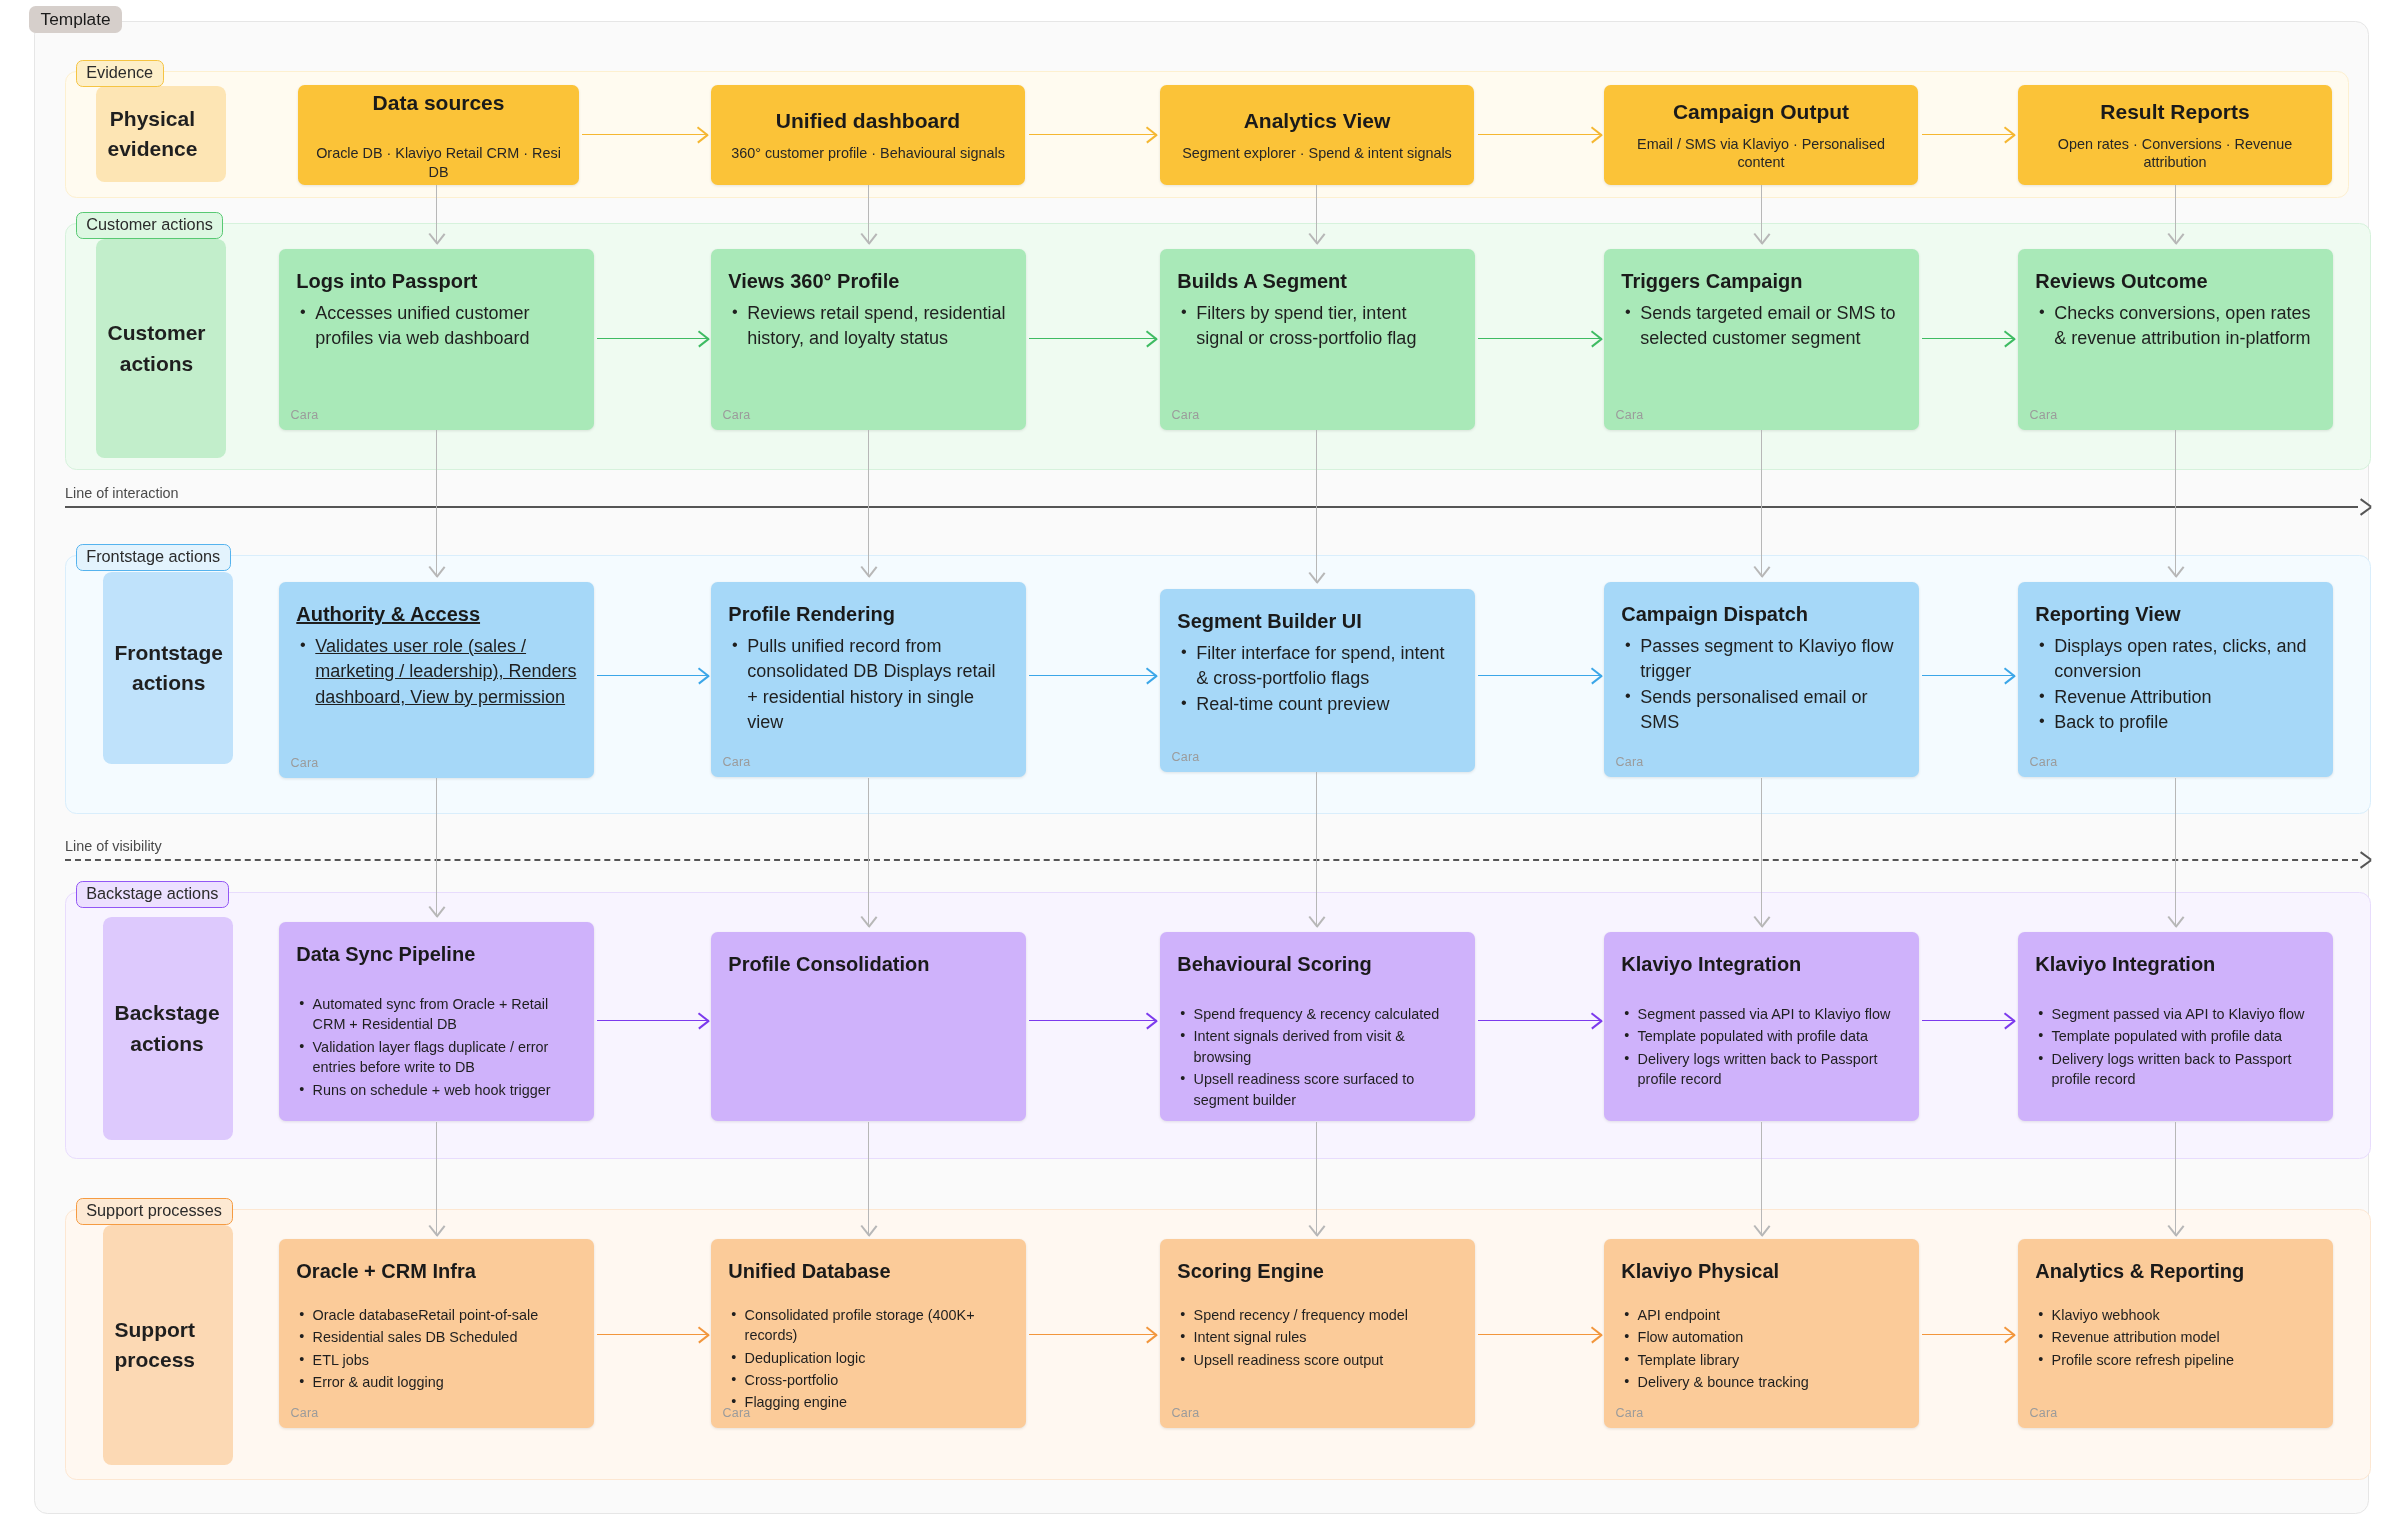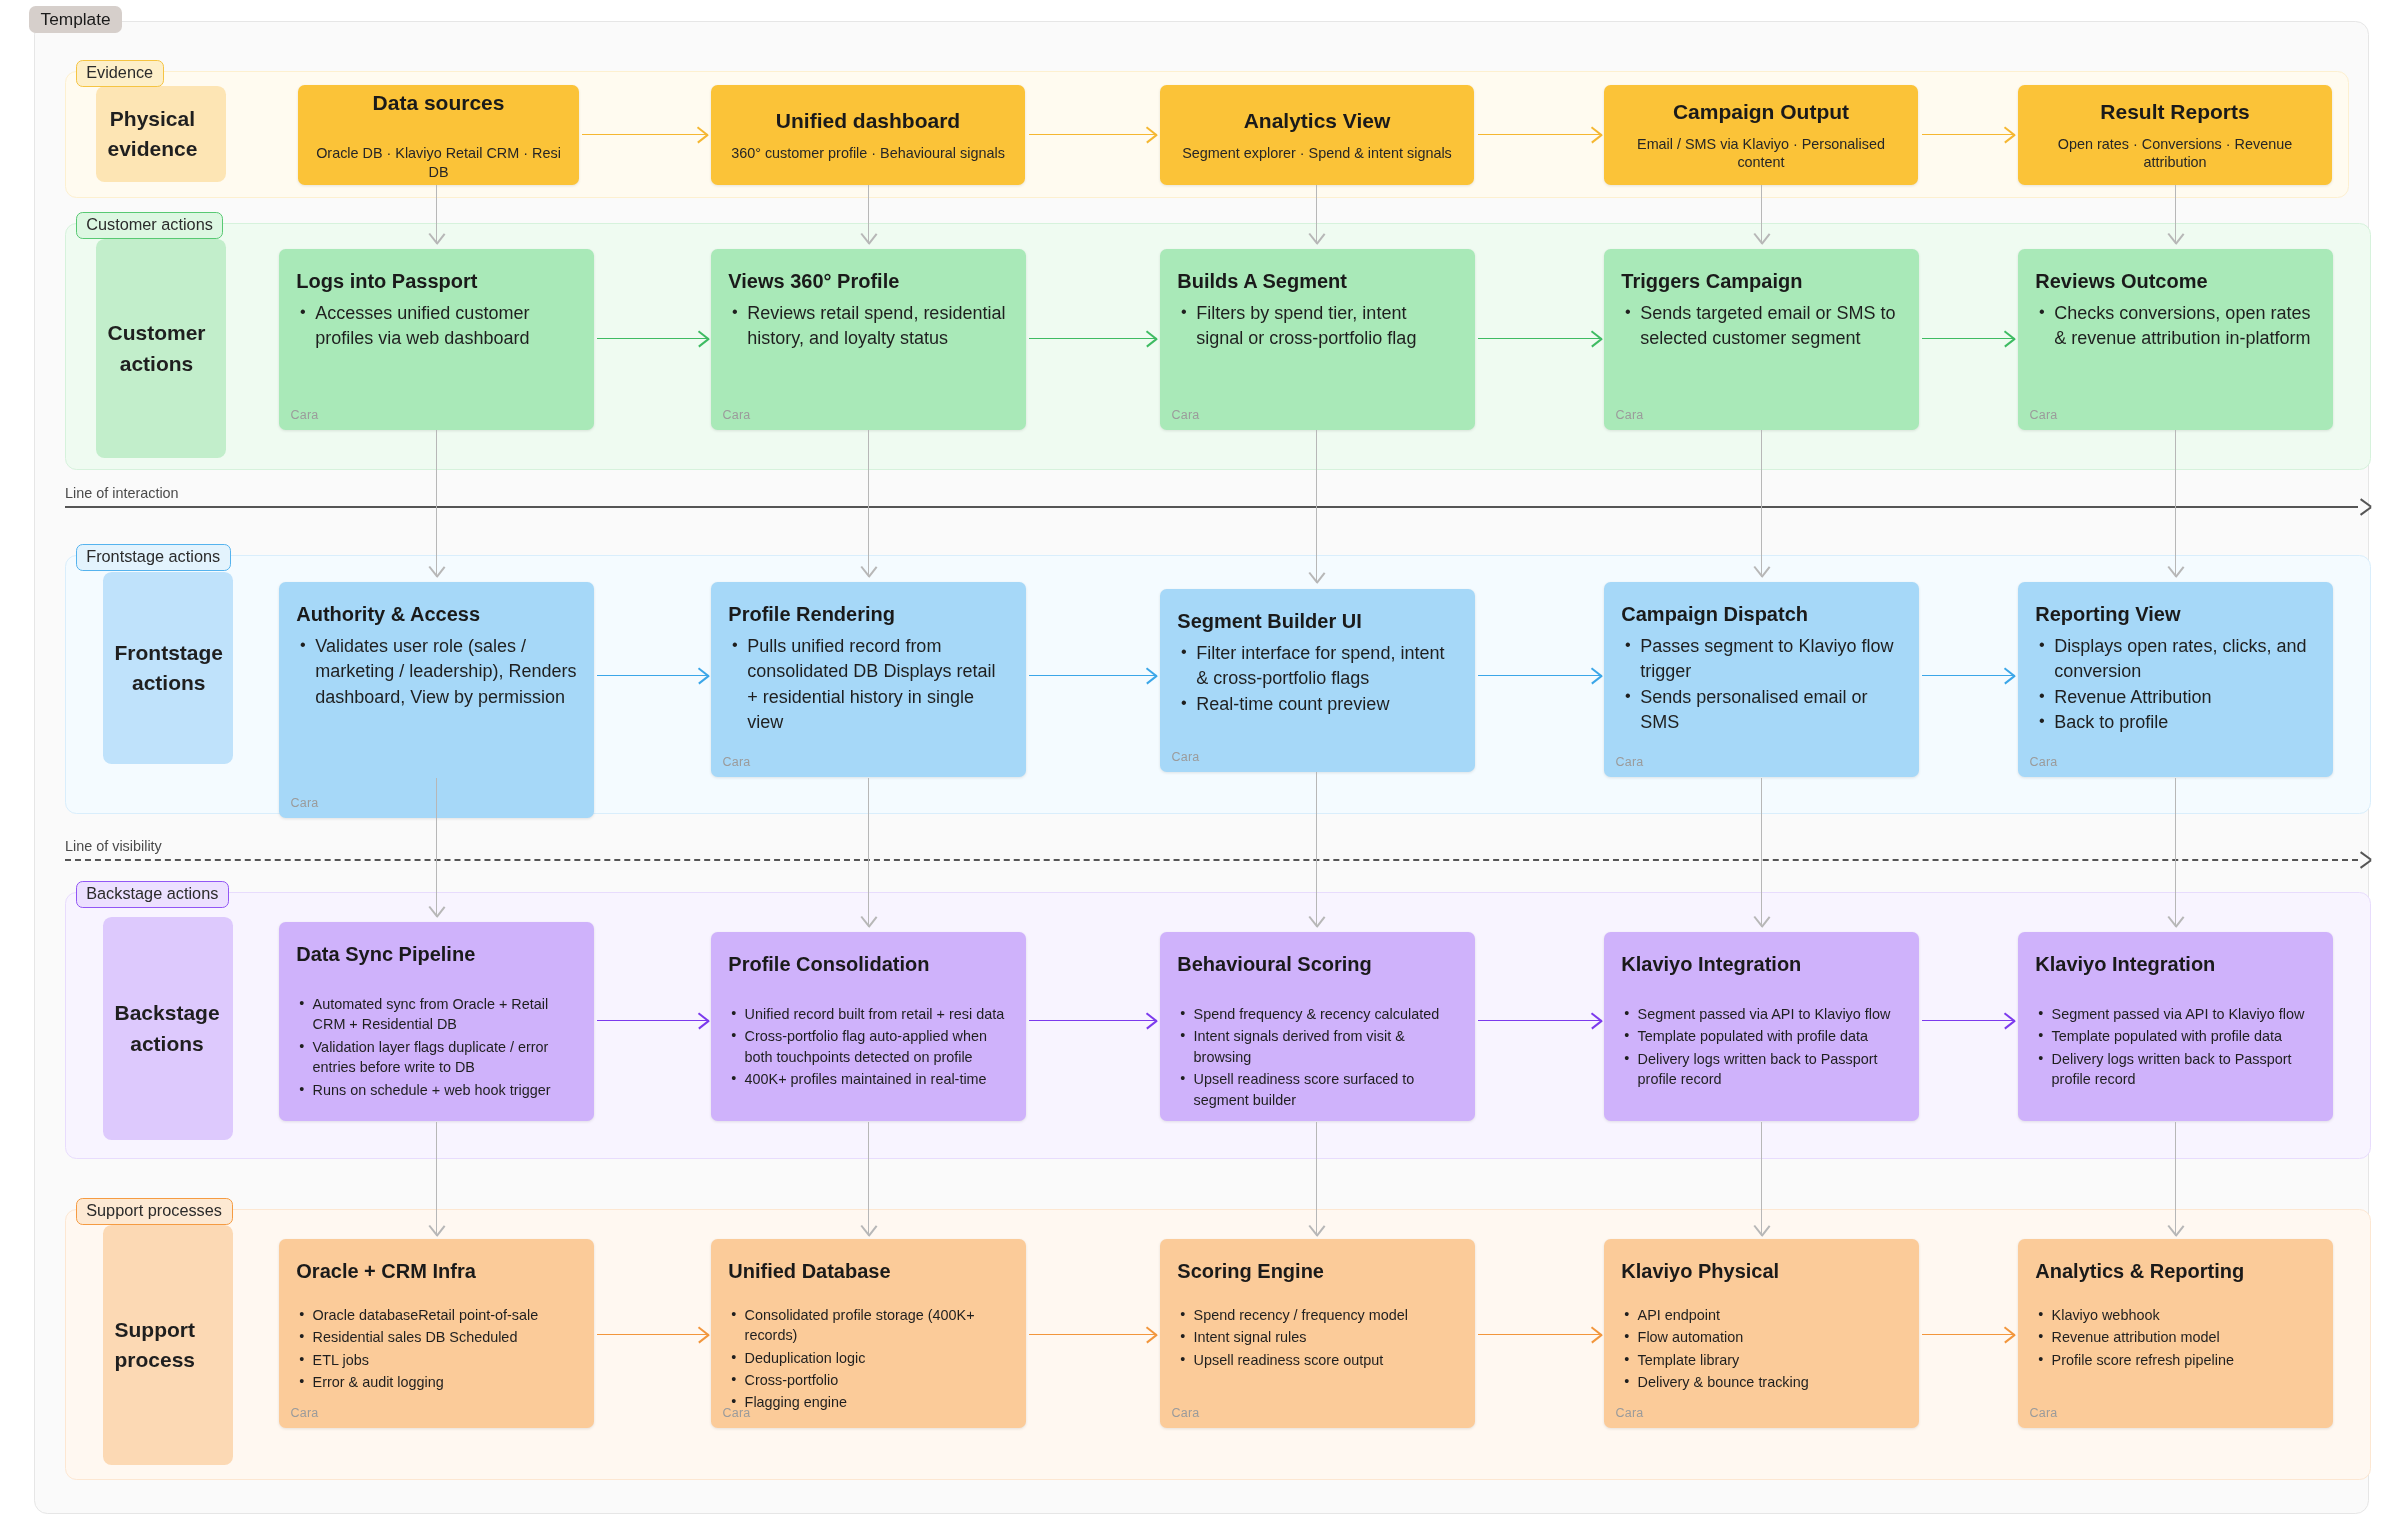--- a/index.html
+++ b/index.html
@@ -358,21 +358,21 @@
 <div class="band band-frontstage" style="left:65px; top:555px; width:2306px; height:259px;">
   <div class="band-label">Frontstage actions</div>
 </div>
 <div class="role-tile role-frontstage" style="left:103px; top:572px; width:130px; height:192px;">
   <div>
     <div>Frontstage</div>
     <div>actions</div>
   </div>
 </div>
 
-<div class="card card-fs" style="left:279px; top:582px; width:315px; height:236px;">
+<div class="card card-fs" style="left:279px; top:582px; width:315px; height:196px;text-decoration:underline;">
   <div class="card-title">Authority &amp; Access</div>
   <ul>
       <li>Validates user role (sales / marketing / leadership), Renders dashboard, View by permission</li>
     </ul>
   <div class="card-footer">Cara</div>
 </div>
 <div class="card card-fs" style="left:711px; top:582px; width:315px; height:195px;">
   <div class="card-title">Profile Rendering</div>
   <ul>
       <li>Pulls unified record from consolidated DB Displays retail + residential history in single view</li>
@@ -462,25 +462,20 @@
 <div class="card card-bs" style="left:279px; top:922px; width:315px; height:199px;">
   <div class="card-title">Data Sync Pipeline</div>
   <ul>
     <li>Automated sync from Oracle + Retail CRM + Residential DB</li>
     <li>Validation layer flags duplicate / error entries before write to DB</li>
     <li>Runs on schedule + web hook trigger</li>
   </ul>
 </div>
 <div class="card card-bs" style="left:711px; top:932px; width:315px; height:189px;">
   <div class="card-title">Profile Consolidation</div>
-  <ul>
-    <li>Unified record built from retail + resi data</li>
-    <li>Cross-portfolio flag auto-applied when both touchpoints detected on profile</li>
-    <li>400K+ profiles maintained in real-time</li>
-  </ul>
 </div>
 <div class="card card-bs" style="left:1160px; top:932px; width:315px; height:189px;">
   <div class="card-title">Behavioural Scoring</div>
   <ul>
     <li>Spend frequency &amp; recency calculated</li>
     <li>Intent signals derived from visit &amp; browsing</li>
     <li>Upsell readiness score surfaced to segment builder</li>
   </ul>
 </div>
 <div class="card card-bs" style="left:1604px; top:932px; width:315px; height:189px;">

